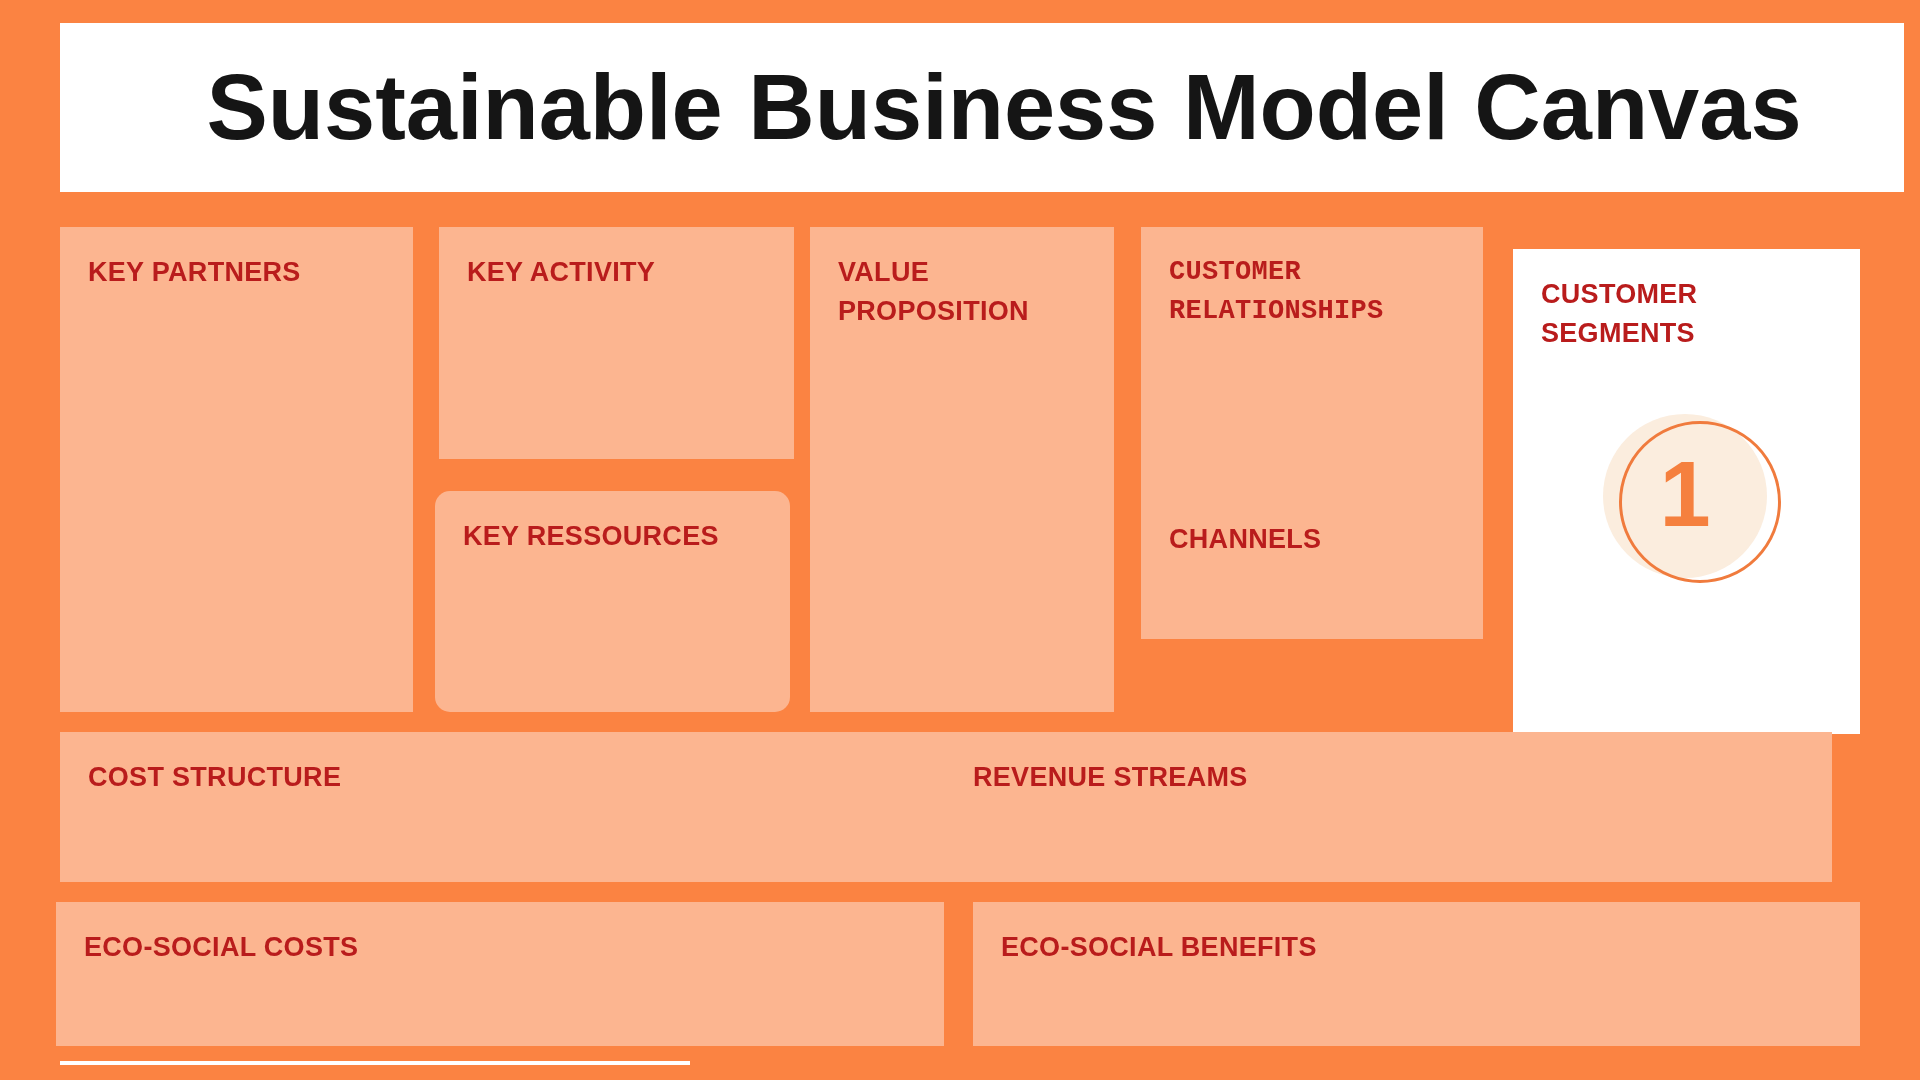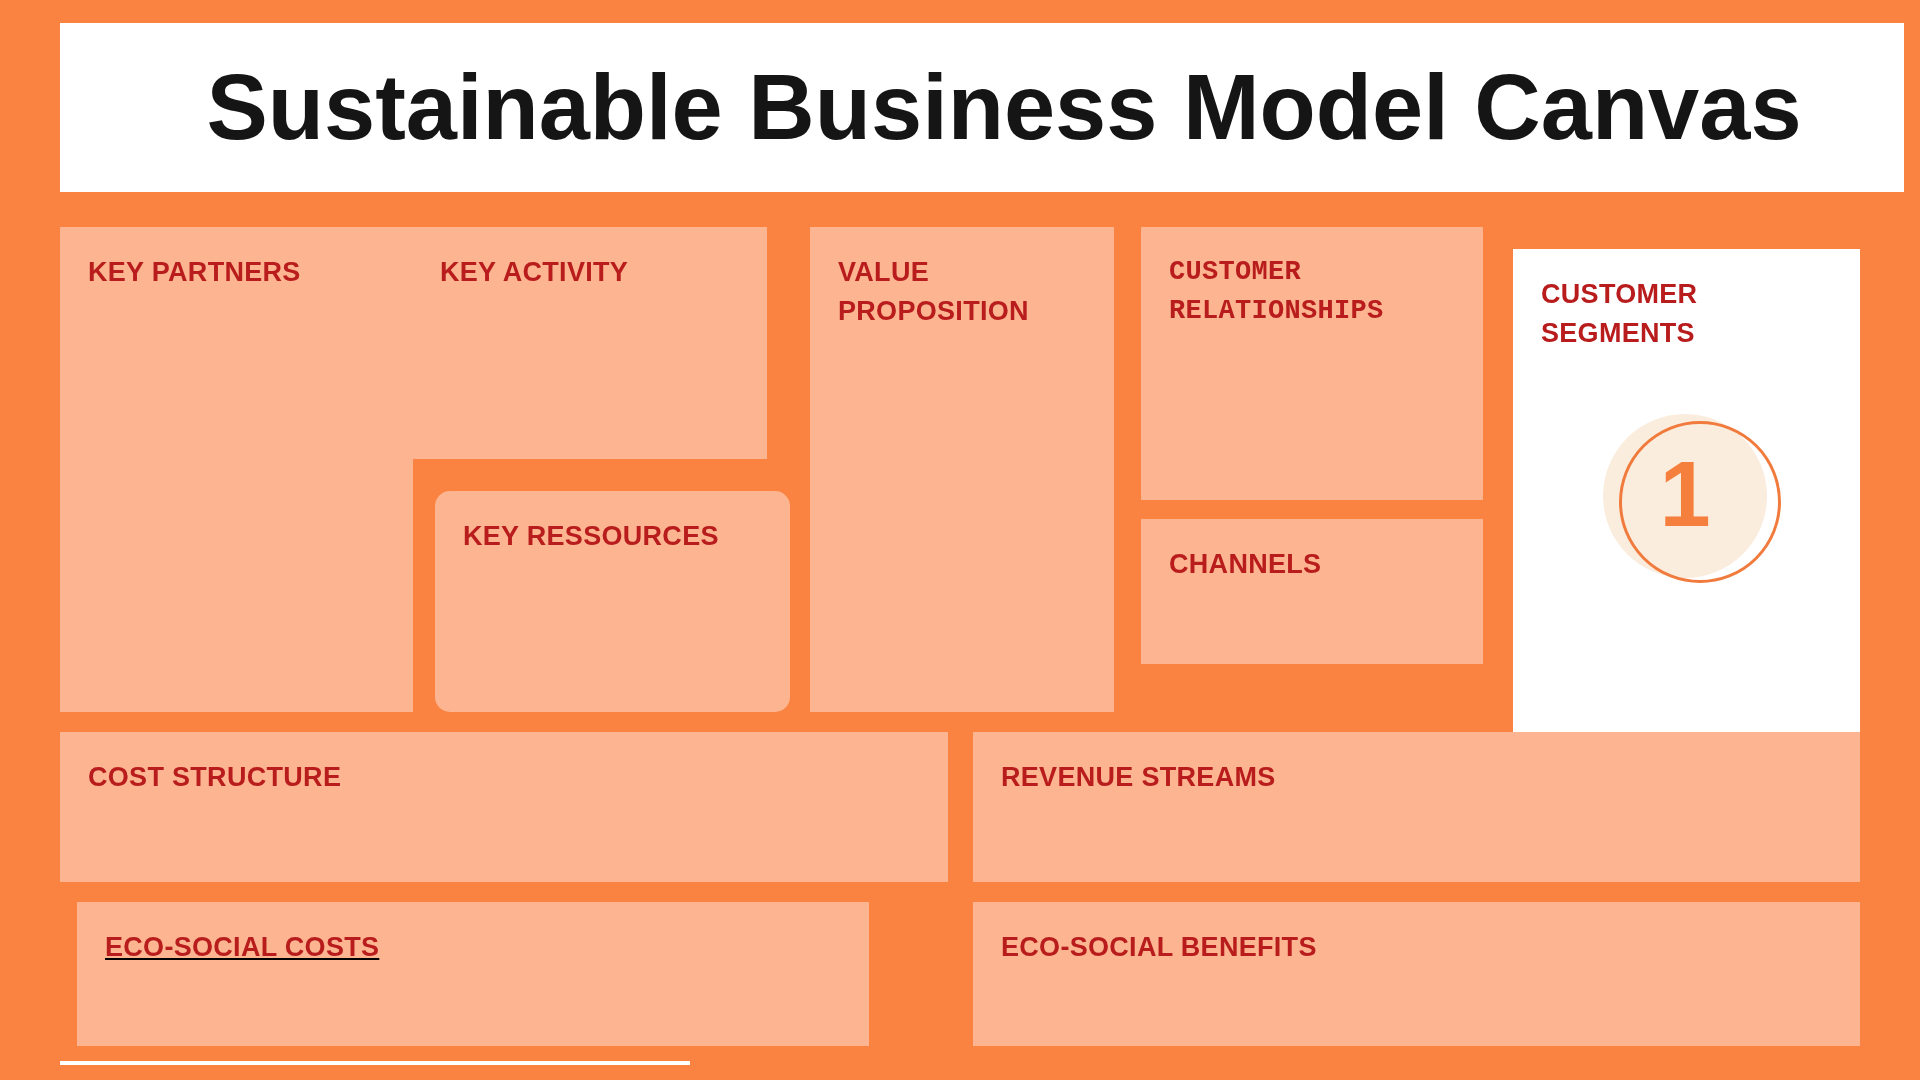--- a/index.html
+++ b/index.html
@@ -49,31 +49,31 @@
     letter-spacing: 0.3px;
     line-height: 1.45;
     color: #b91c1c;
     text-transform: uppercase;
   }
   .cell .label.narrow { max-width: 210px; padding-right: 0; }
   .cell .label.mid { max-width: 300px; padding-right: 0; font-family: Liberation Mono, monospace; }
 
   
   .key-partners            { left: 60px;   top: 227px; width: 353px; height: 485px; }
-  .key-activity            { left: 412px;  top: 227px; width: 355px; height: 232px; }
+  .key-activity            { left: 439px;  top: 227px; width: 355px; height: 232px; }
   .key-ressources          { left: 435px;  top: 491px; width: 355px; height: 221px; border-radius: 15px; }
   .value-proposition       { left: 810px;  top: 227px; width: 304px; height: 485px; }
   .customer-relationships  { left: 1141px; top: 227px; width: 342px; height: 273px; }
-  .channels                { left: 1141px; top: 519px; width: 342px; height: 145px; }
+  .channels                { left: 1141px; top: 494px; width: 342px; height: 145px; }
   .customer-segments       { left: 1513px; top: 227px; width: 347px; height: 485px; }
 
   
   .cost-structure          { left: 60px;  top: 732px; width: 888px; height: 150px; }
-  .revenue-streams         { left: 973px; top: 732px; width: 887px; height: 150px; }
-  .eco-social-costs        { left: 77px;  top: 902px; width: 792px; height: 144px; text-decoration: underline; }
+  .revenue-streams         { left: 945px; top: 732px; width: 887px; height: 150px; }
+  .eco-social-costs        { left: 56px;  top: 902px; width: 888px; height: 144px; }
   .eco-social-benefits     { left: 973px; top: 902px; width: 887px; height: 144px; }
 
   
   .badge-wrap {
     position: absolute;
     left: 0; top: 0; width: 100%; height: 100%;
     pointer-events: none;
   }
   .badge-fill {
     position: absolute;

